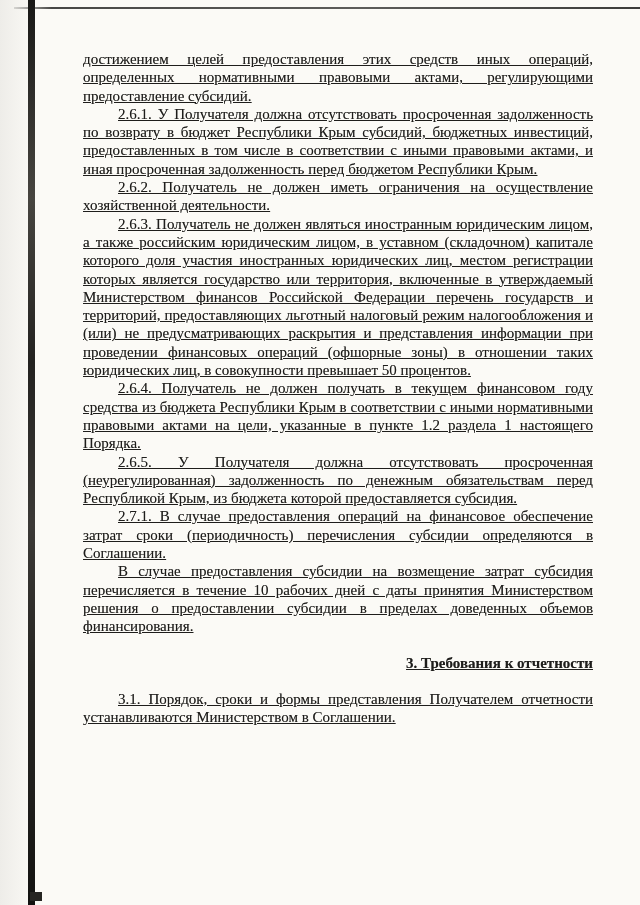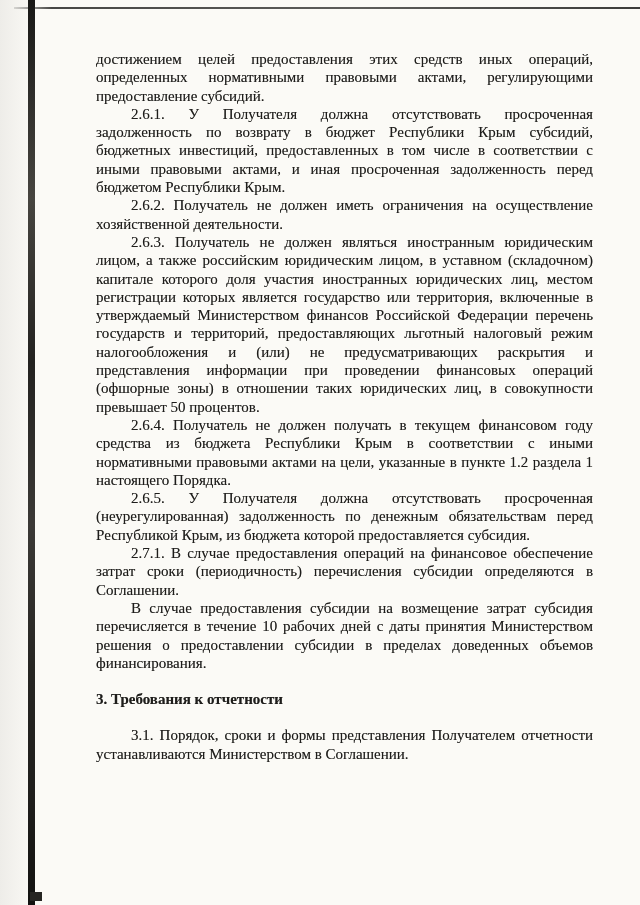--- a/index.html
+++ b/index.html
@@ -63,41 +63,42 @@
     bottom: 4px;
     width: 12px;
     height: 9px;
     background: #262522;
     filter: blur(0.4px);
   }
   
   .content {
     position: absolute;
     top: 50px;
-    left: 96px;
+    left: 83px;
     right: 47px;
     font-size: 15px;
     line-height: 18.3px;
     text-align: justify;
     text-shadow: 0 0 0.4px rgba(20,20,18,0.45);
+    text-decoration: underline;
   }
   .para {
     margin: 0;
     text-indent: 35px;
     hyphens: none;
   }
   .para.no-indent {
     text-indent: 0;
   }
   .section-heading {
     margin: 18px 0 18px 0;
     font-size: 15px;
     line-height: 18.3px;
     font-weight: bold;
-    text-align: left;
+    text-align: right;
     text-indent: 0;
   }
 </style>
 </head>
 <body>
 
 <div class="page">
 
   <div class="scan-left-shadow"></div>
   <div class="scan-top-line"></div>

